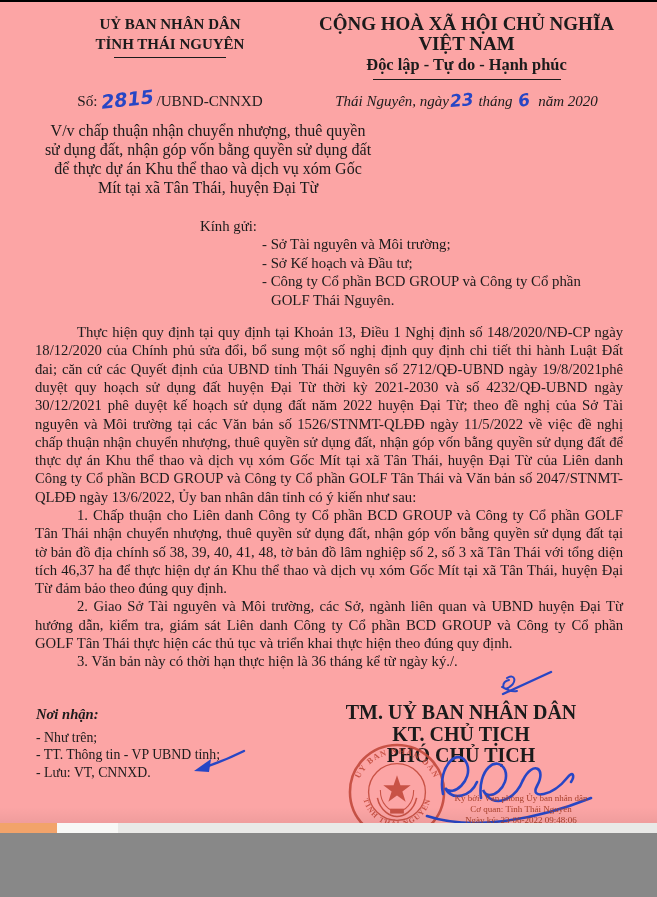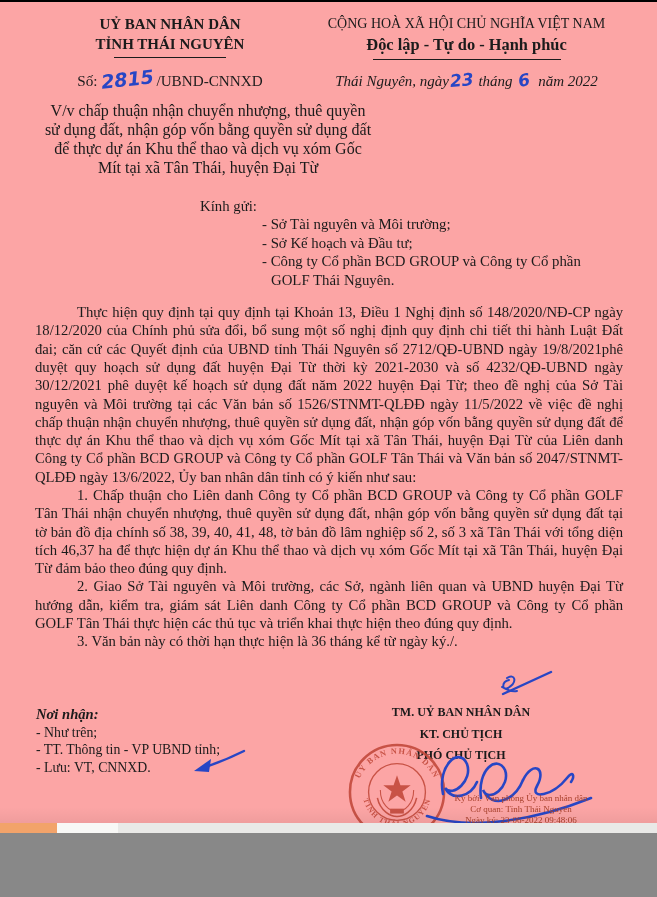--- a/index.html
+++ b/index.html
@@ -11,21 +11,21 @@
   .topline { position:absolute; top:0; left:0; right:0; height:2px; background:#000; }
 
   
   .header { display:flex; padding-top:14px; }
   .hcol-left  { width:312px; padding-left:28px; box-sizing:border-box; text-align:center; }
   .hcol-right { flex:1; padding-right:36px; box-sizing:border-box; text-align:center; }
   .org-line { font-weight:bold; font-size:15px; line-height:20px; }
   .rule { border:none; border-top:1.4px solid #1b1b1b; margin:3px auto 0; }
   .rule-left { width:112px; }
   .rule-right { width:188px; }
-  .nat1 { font-weight:normal; font-size:14px; line-height:20px; }
+  .nat1 { font-weight:bold; font-size:19px; line-height:20px; }
   .nat2 { font-weight:bold; font-size:16.4px; line-height:22px; }
 
   .row2 { display:flex; margin-top:8px; align-items:baseline; }
   .so-line { width:312px; padding-left:28px; box-sizing:border-box; text-align:center; font-size:15.2px; }
   .date-line { flex:1; padding-right:36px; box-sizing:border-box; text-align:center; font-style:italic; font-size:15px; }
   .hand { color:#2746c5; font-family:"DejaVu Sans", sans-serif; font-style:italic; font-weight:bold; display:inline-block; }
   .hand-no { font-size:19px; transform:rotate(-6deg); margin:0 3px; }
   .hand-day { font-size:17px; transform:rotate(-5deg); margin:0 1px; }
   .hand-month { font-size:17px; transform:rotate(-10deg); margin:0 5px; }
 
@@ -36,23 +36,23 @@
   .kg-items { margin-left:62px; }
   .kg-indent { padding-left:9px; }
 
   
   .body-text { margin:14px 34px 0 35px; }
   .body-text p { margin:0; text-align:justify; text-indent:42px; font-size:14.7px; line-height:18.3px; }
 
   
   .footer { position:absolute; left:0; top:698px; width:657px; height:190px; }
   .noinhan { position:absolute; left:36px; top:8px; font-size:13.8px; line-height:17.5px; }
-  .noinhan-label { font-weight:bold; font-style:italic; font-size:14.6px; }
+  .noinhan-label { font-weight:bold; font-style:italic; font-size:14.6px; margin-bottom:5px; }
   .sigblock { position:absolute; left:330px; top:4px; width:262px; text-align:center;
-              font-weight:bold; font-size:12px; line-height:21.5px; }
+              font-weight:bold; font-size:20px; line-height:21.5px; }
   .seal { position:absolute; left:348px; top:45px; width:98px; height:98px; opacity:.9; }
   .signature { position:absolute; left:423px; top:38px; width:172px; height:98px; }
   .digitext { position:absolute; left:452px; top:95px; width:138px; font-size:9px; line-height:11px;
               color:#a8402c; white-space:pre-line; text-align:center; }
   .signer { position:absolute; left:330px; top:144px; width:262px; text-align:right;
             font-weight:bold; font-size:16px; }
   .mark3 { position:absolute; left:495px; top:666px; width:62px; height:32px; }
   .arrow { position:absolute; left:190px; top:748px; width:58px; height:28px; }
 
   .scanshade { position:absolute; bottom:10px; left:0; right:0; height:16px;
@@ -79,21 +79,21 @@
     </div>
   </div>
 
   <div class="row2">
     <div class="so-line">
       <span>Số:</span><span class="hand hand-no">2815</span><span>/UBND-CNNXD</span>
     </div>
     <div class="date-line">
       <span>Thái Nguyên, ngày</span><span class="hand hand-day">23</span>
       <span>tháng</span><span class="hand hand-month">6</span>
-      <span>năm 2022</span>
+      <span>năm 2020</span>
     </div>
   </div>
 
   <div class="subject">V/v chấp thuận nhận chuyển nhượng, thuê quyền sử dụng đất, nhận góp vốn bằng quyền sử dụng đất để thực dự án Khu thể thao và dịch vụ xóm Gốc Mít tại xã Tân Thái, huyện Đại Từ</div>
 
   <div class="kinhgui">
     <div class="noinhan-salute">Kính gửi:</div>
     <div class="kg-items">
       <div>- Sở Tài nguyên và Môi trường;</div>
       <div>- Sở Kế hoạch và Đầu tư;</div>

